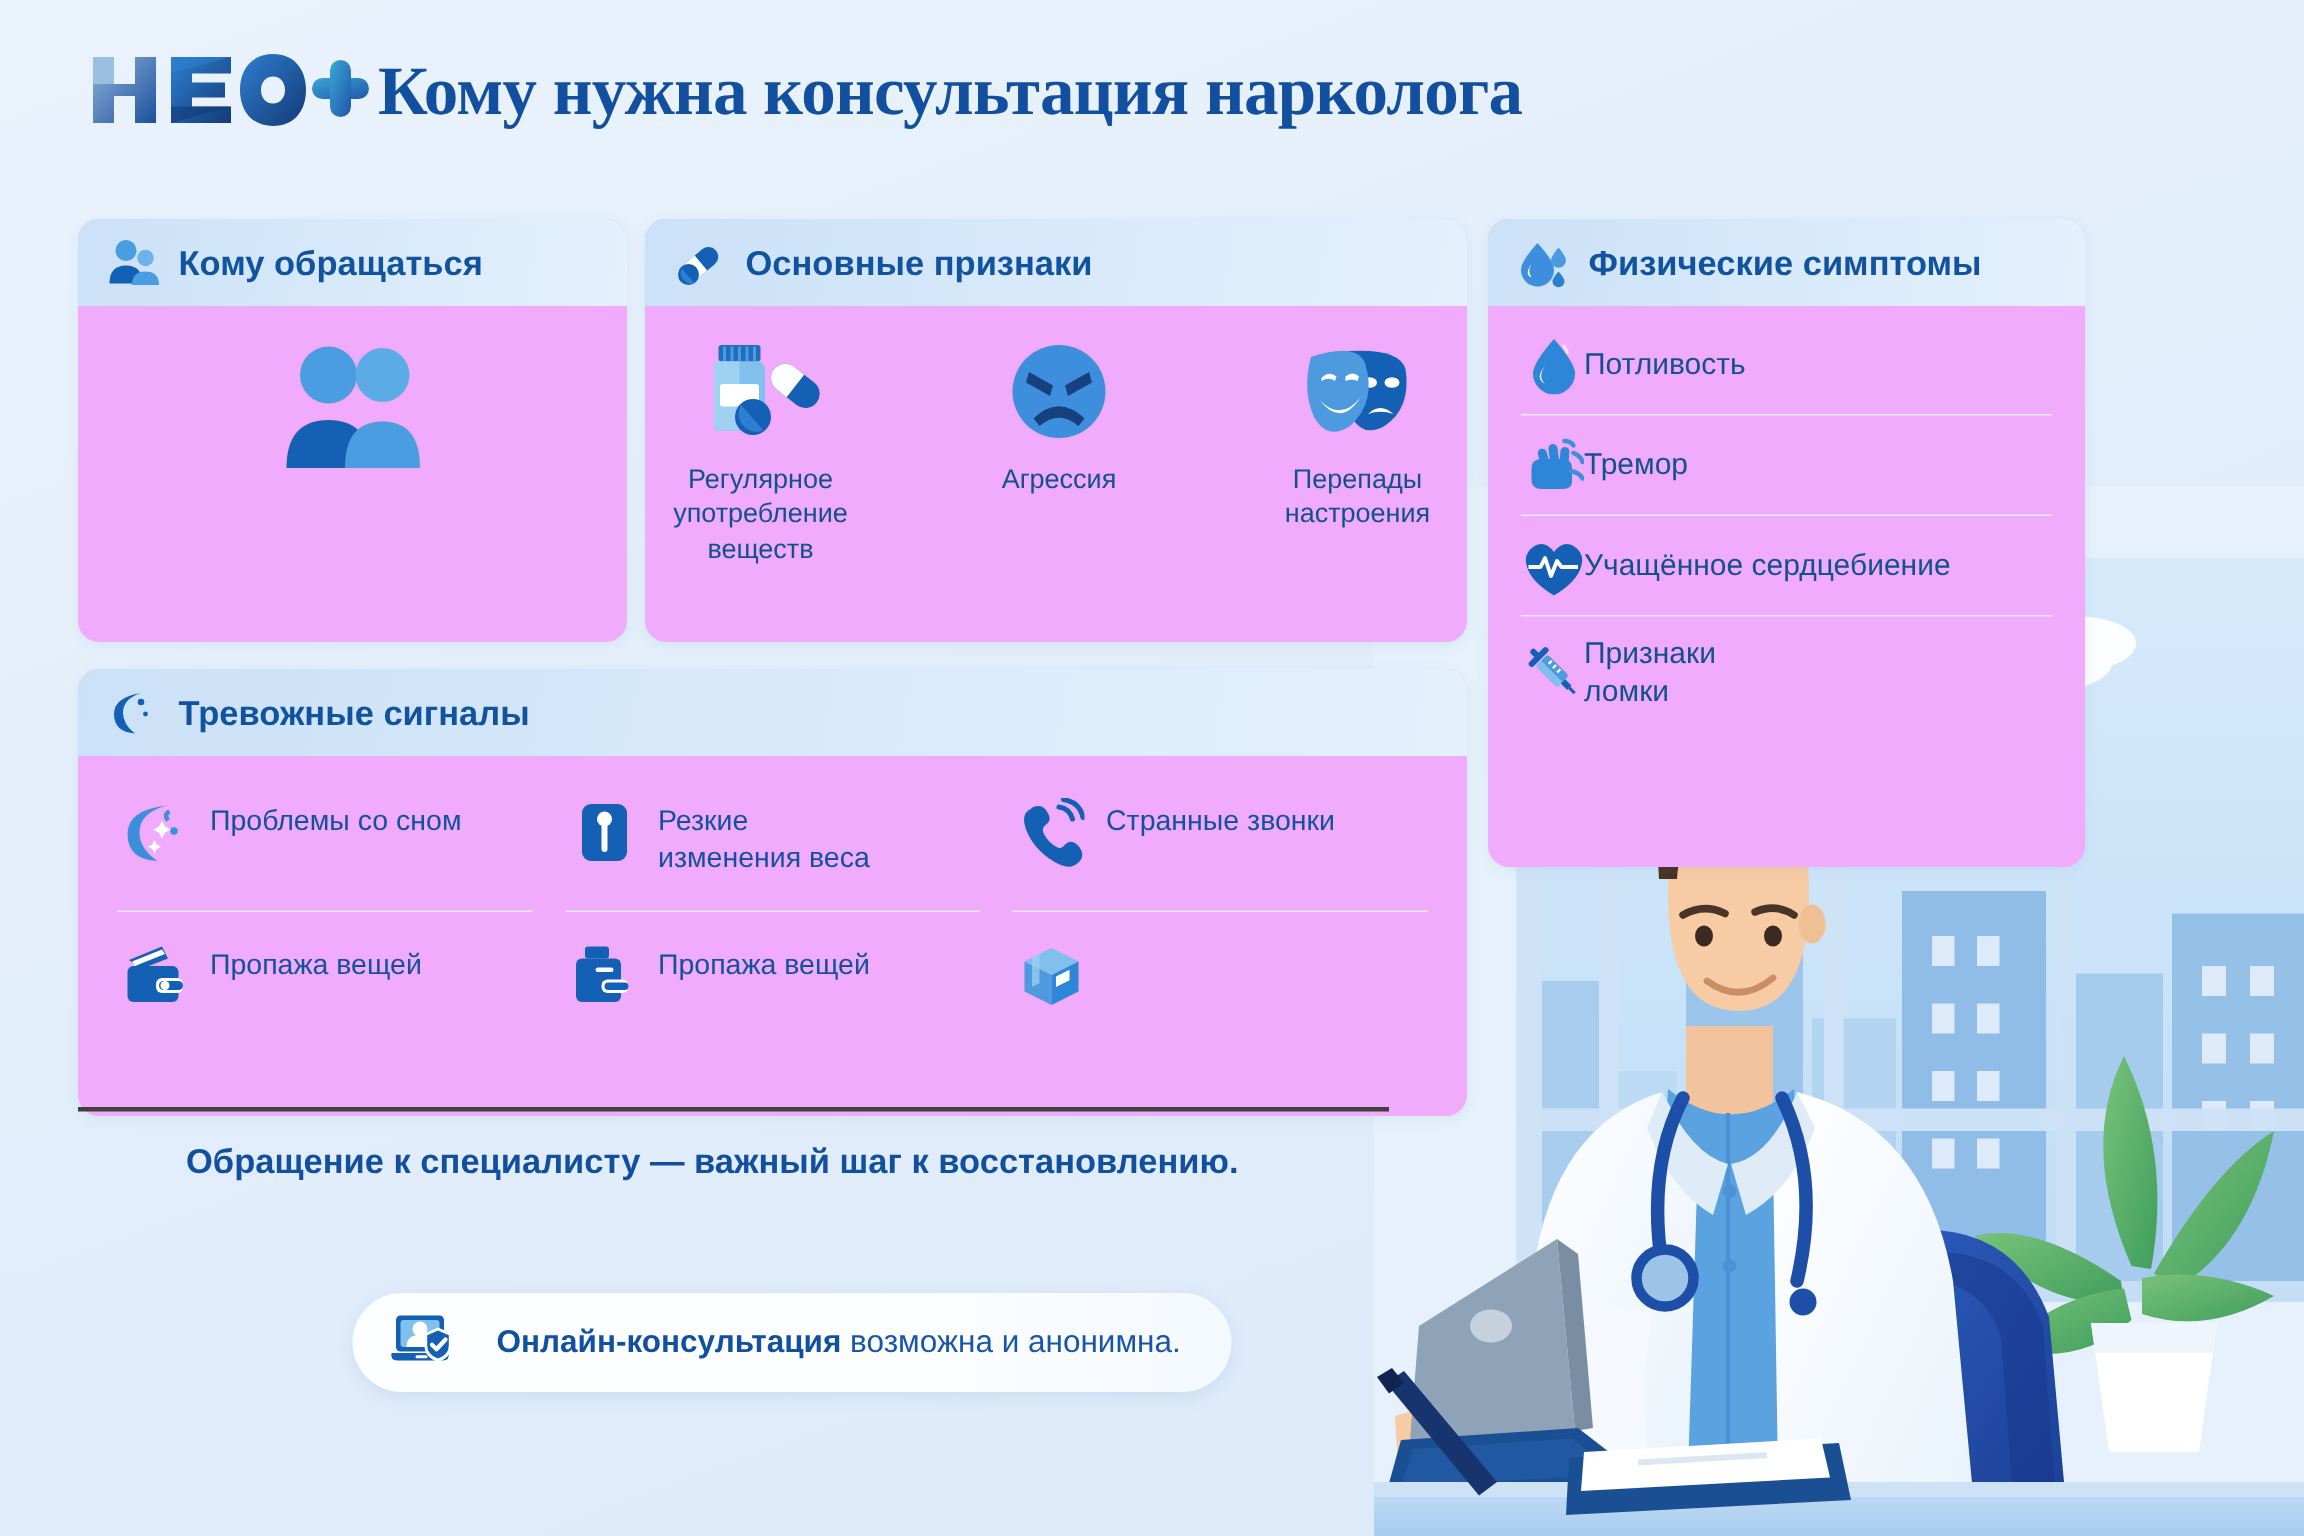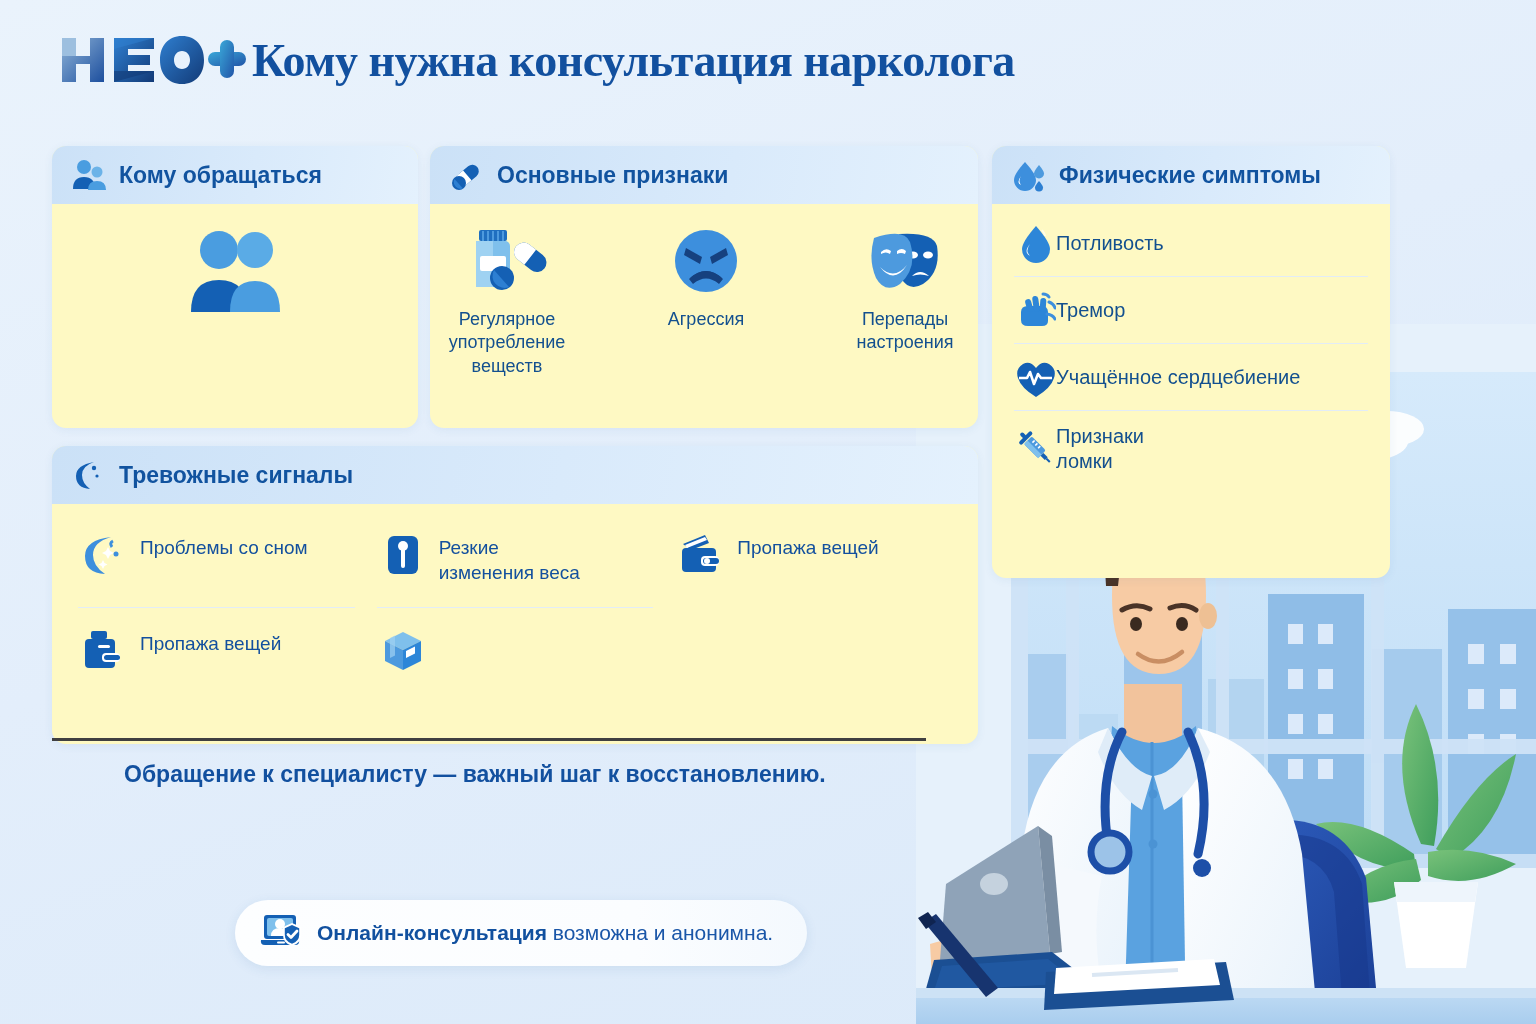--- a/index.html
+++ b/index.html
@@ -39,21 +39,21 @@
     font-size: 46px;
     font-weight: bold;
     color: #12509f;
     letter-spacing: -0.5px;
     white-space: nowrap;
   }
 
   
   .card {
     position: absolute;
-    background: #fef9c3;
+    background: #f0abfc;
     border-radius: 14px;
     box-shadow: 0 2px 10px rgba(40,95,160,0.07);
     overflow: hidden;
   }
   .card-header {
     height: 58px;
     background: linear-gradient(100deg, #cbe1f7 0%, #d9eafb 55%, #e4f1fd 100%);
     display: flex;
     align-items: center;
     padding-left: 20px;
@@ -169,22 +169,21 @@
   .badge-pill {
     position: absolute;
     left: 235px; top: 862px;
     height: 66px;
     padding: 0 34px 0 24px;
     background: linear-gradient(90deg, #fdfeff 0%, #fbfdff 70%, #f4f9fe 100%);
     border-radius: 33px;
     box-shadow: 0 3px 12px rgba(40,95,160,0.10);
     display: flex;
     align-items: center;
-    gap: 14px;
-    margin-top: 38px;
+    gap: 28px;
   }
   .badge-pill .badge-icon { width: 44px; height: 40px; flex: 0 0 44px; }
   .badge-text { font-size: 21px; color: #1a56a8; white-space: nowrap; }
   .badge-text .strong { font-weight: bold; color: #11509f; }
 </style>
 </head>
 <body>
 
 <div class="illustration">
   <svg viewBox="0 0 620 700" width="620" height="700" aria-hidden="true">
@@ -554,20 +553,30 @@
         <svg class="warn-icon" viewBox="0 0 44 46" aria-hidden="true">
           <rect x="7" y="4" width="30" height="38" rx="6" fill="#1460b4"></rect>
           <circle cx="22" cy="14" r="5" fill="#ffffff"></circle>
           <rect x="20" y="14" width="4" height="22" rx="2" fill="#ffffff"></rect>
         </svg>
         <div class="warn-label">
           <span>Резкие</span><br>
           <span>изменения веса</span>
         </div>
       </div>
+      <div class="warn-cell row-top">
+        <svg class="warn-icon" viewBox="0 0 44 46" aria-hidden="true">
+          <path d="M8 7 q7 -4 11 2 q4 6 -1 9 q-3 2 -1 6 q3 6 9 9 q3 1 5 -2 q4 -4 9 1 q5 6 0 11 q-6 6 -17 -1 q-13 -8 -18 -21 q-4 -11 4 -14 Z" fill="#1460b4"></path>
+          <g stroke="#1460b4" stroke-width="3.4" fill="none" stroke-linecap="round">
+            <path d="M27 6 q7 1 9 8"></path>
+            <path d="M30 1 q11 2 13 12"></path>
+          </g>
+        </svg>
+        <div class="warn-label">Странные звонки</div>
+      </div>
 
       <div class="warn-cell">
         <svg class="warn-icon" viewBox="0 0 44 46" aria-hidden="true">
           <path d="M4 12 l22 -9 l4 8 l-18 7 Z" fill="#1460b4"></path>
           <path d="M6 13 l20 -8 l2 3 l-20 8 Z" fill="#ffffff"></path>
           <rect x="3" y="16" width="34" height="24" rx="4" fill="#1460b4"></rect>
           <rect x="22" y="24" width="18" height="10" rx="4" fill="#ffffff"></rect>
           <rect x="24" y="26" width="16" height="6" rx="3" fill="#1460b4"></rect>
           <circle cx="28" cy="29" r="3" fill="#ffffff"></circle>
         </svg>

